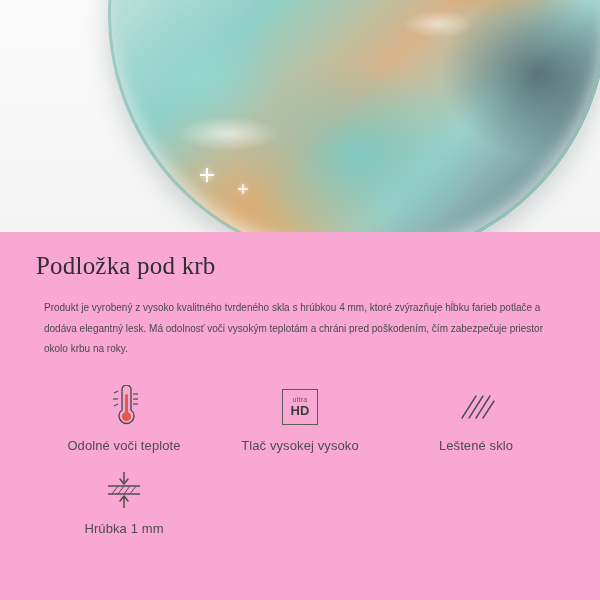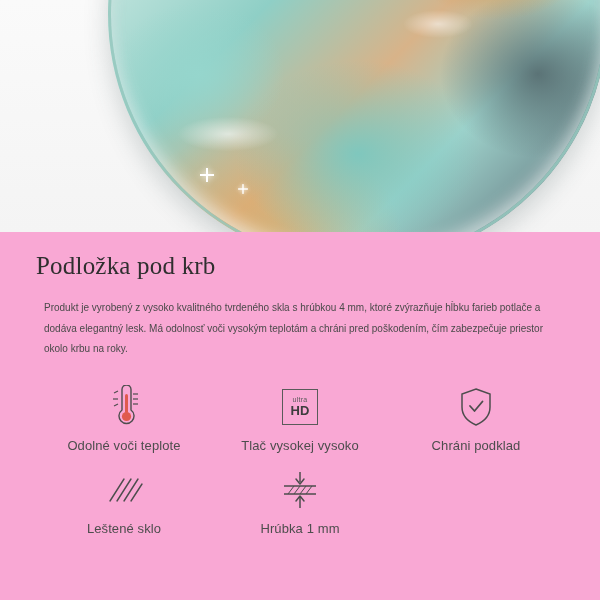--- a/index.html
+++ b/index.html
@@ -213,29 +213,20 @@
       <div class="feature">
         <div class="feature-icon">
           <div class="ultrahd">
             <span class="u">ultra</span>
             <span class="hd">HD</span>
           </div>
         </div>
         <div class="feature-label">Tlač vysokej vysoko</div>
       </div>
 
-      <div class="feature">
-        <div class="feature-icon">
-          <svg width="36" height="42" viewBox="0 0 36 42">
-            <path d="M18 3 L32 8 V21 C32 30 25 36 18 39 C11 36 4 30 4 21 V8 Z" fill="none" stroke="#4d4d4d" stroke-width="1.5"></path>
-            <path d="M12 20 L16.5 25 L24.5 15.5" fill="none" stroke="#4d4d4d" stroke-width="1.8" stroke-linecap="round" stroke-linejoin="round"></path>
-          </svg>
-        </div>
-        <div class="feature-label">Chráni podklad</div>
-      </div>
 
 
       <div class="feature">
         <div class="feature-icon">
           <svg width="40" height="34" viewBox="0 0 40 34">
             <path d="M6 28 L20 6" stroke="#4d4d4d" stroke-width="1.4" stroke-linecap="round"></path>
             <path d="M13 28 L27 6" stroke="#4d4d4d" stroke-width="1.4" stroke-linecap="round"></path>
             <path d="M20 28 L34 6" stroke="#4d4d4d" stroke-width="1.4" stroke-linecap="round"></path>
             <path d="M27 28 L38 11" stroke="#4d4d4d" stroke-width="1.4" stroke-linecap="round"></path>
           </svg>

